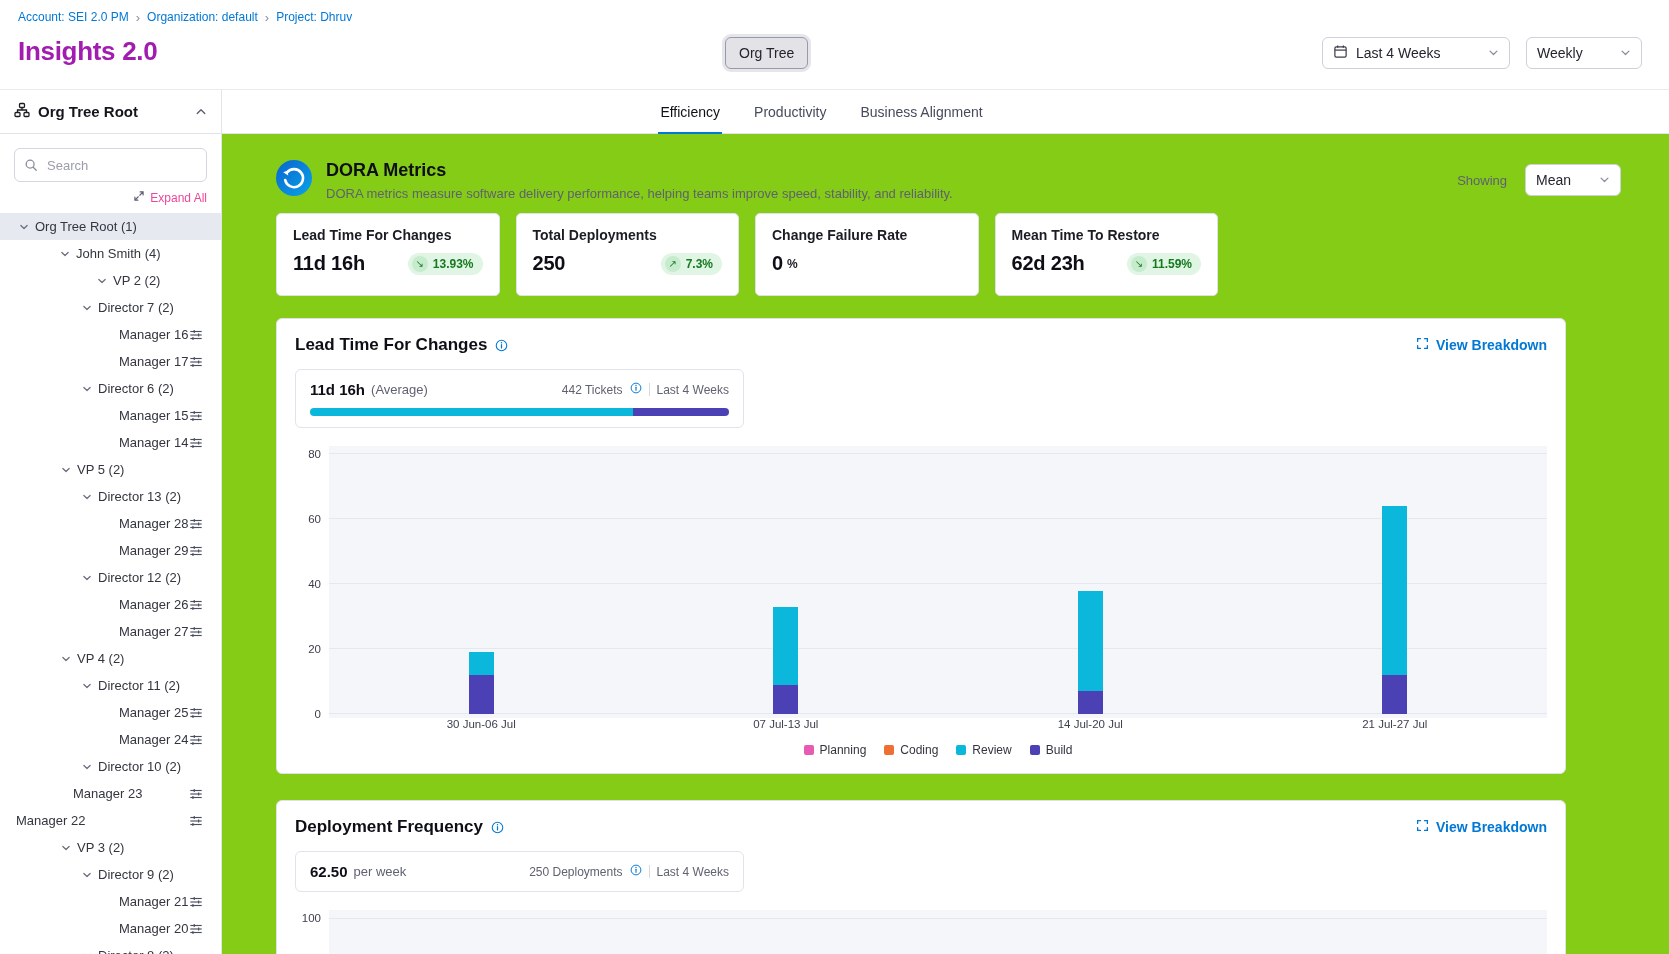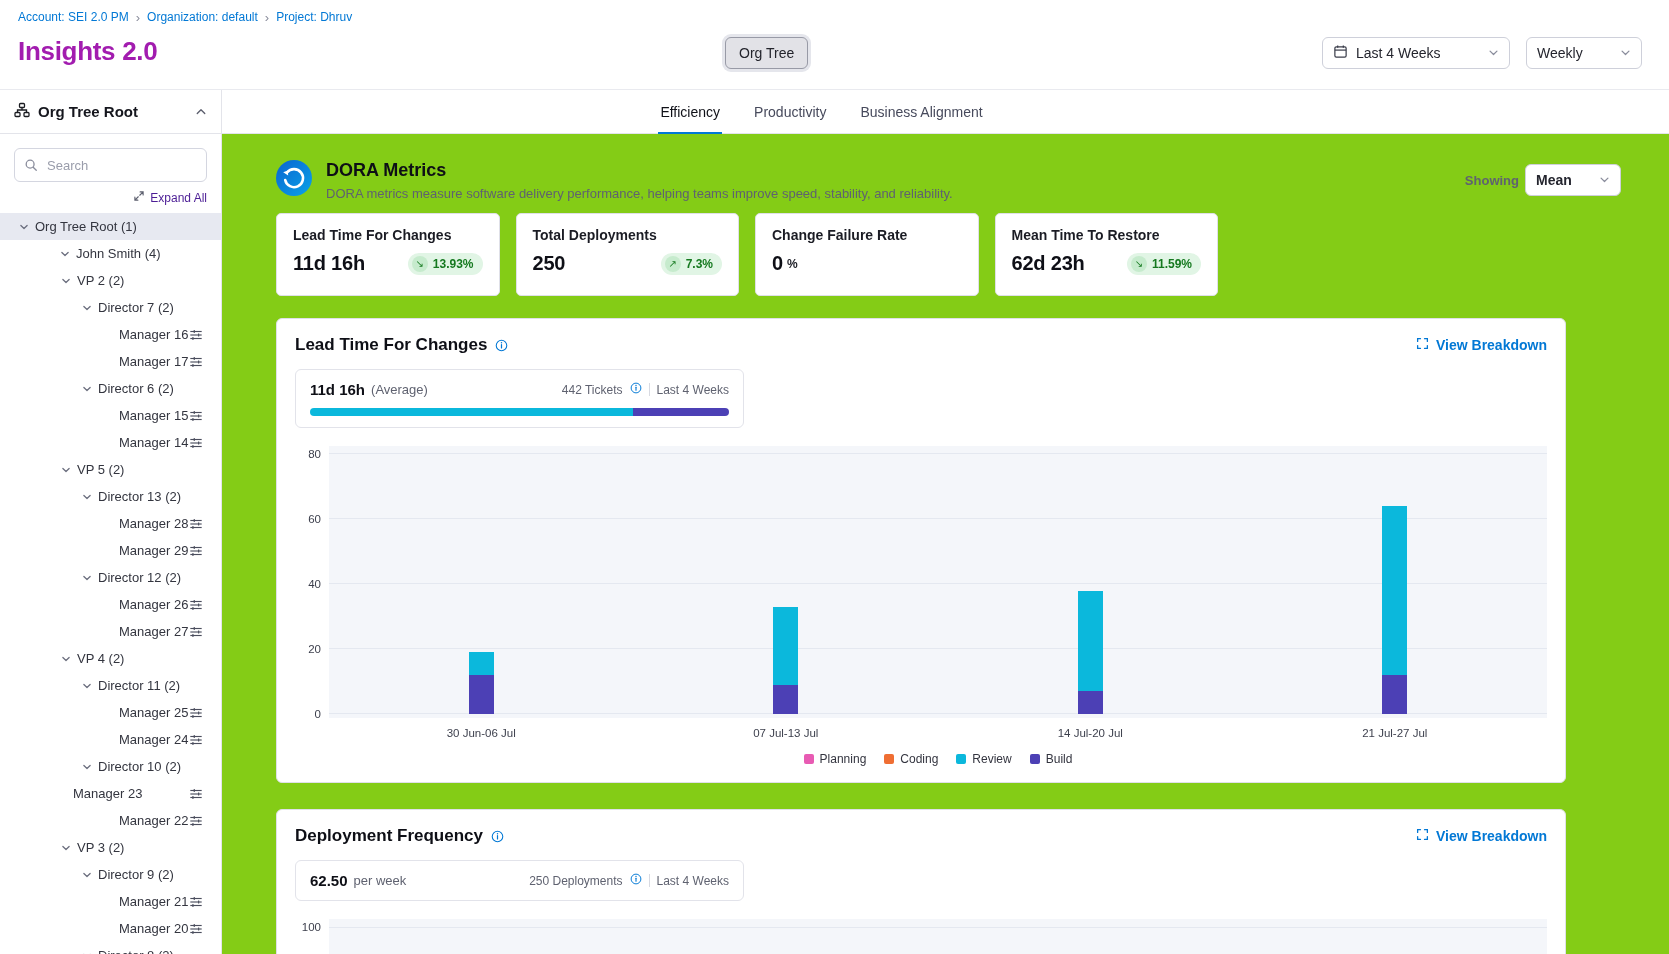--- a/index.html
+++ b/index.html
@@ -26,21 +26,21 @@
 
   
   .sidebar { width:222px; flex:none; border-right:1px solid #e3e4ea; display:flex; flex-direction:column; background:#fff; }
   .sidebar-header { height:44px; flex:none; display:flex; align-items:center; gap:8px; padding:0 14px; border-bottom:1px solid #e3e4ea; }
   .sidebar-title { font-size:15px; font-weight:bold; color:#15161d; flex:1; }
   .sidebar-collapse { display:inline-flex; cursor:pointer; }
   .search-wrap { margin:14px 14px 0; position:relative; }
   .search-input { width:100%; height:34px; border:1px solid #d4d6e0; border-radius:6px; padding:0 10px 0 32px; font-size:13px; font-family:inherit; color:#33353f; background:#fff; outline:none; }
   .search-input::placeholder { color:#9a9dab; }
   .search-icon { position:absolute; left:10px; top:10px; display:inline-flex; }
-  .expand-all { display:flex; justify-content:flex-end; align-items:center; gap:5px; margin:8px 14px 2px; color:#4c1d95; font-size:12px; cursor:pointer; }
+  .expand-all { display:flex; justify-content:flex-end; align-items:center; gap:5px; margin:8px 14px 2px; color:#ec4899; font-size:12px; cursor:pointer; }
   .tree { flex:1; overflow:hidden; margin-top:6px; }
   .tree-row { height:27px; display:flex; align-items:center; font-size:13px; color:#33353f; cursor:pointer; }
   .tree-row.selected { background:#e7e9f1; }
   .tree-caret { width:16px; flex:none; display:inline-flex; align-items:center; }
   .tree-label { white-space:nowrap; }
   .tree-filter { margin-left:auto; margin-right:18px; display:inline-flex; cursor:pointer; }
 
   
   .main { flex:1; display:flex; flex-direction:column; min-width:0; background:#84cc16; }
   .tabs-row { height:44px; flex:none; border-bottom:1px solid #e3e4ea; display:flex; justify-content:center; background:#fff; }
@@ -49,21 +49,21 @@
   .tab.active { color:#101118; }
   .tab .underline { position:absolute; left:0; right:0; bottom:-1px; height:2px; background:#0278d5; }
   .content { flex:1; overflow:hidden; padding:26px 48px 0 54px; }
 
   
   .dora-header { display:flex; align-items:flex-start; gap:14px; }
   .dora-icon { flex:none; display:inline-flex; }
   .dora-texts { flex:1; }
   .dora-title { font-size:18px; font-weight:bold; color:#0e0f16; }
   .dora-desc { font-size:13px; color:#5f6270; margin-top:5px; }
-  .showing { display:flex; align-items:center; gap:6px; margin-top:4px;font-weight:bold; }
+  .showing { display:flex; align-items:center; gap:18px; margin-top:4px; }
   .showing-label { font-size:13px; color:#5f6270; }
 
   
   .metric-cards { display:flex; gap:16px; width:942px; margin-top:12px; }
   .metric-card { flex:1; background:#fff; border:1px solid #dfe0e8; border-radius:5px; padding:13px 16px; height:83px; }
   .metric-title { font-size:14px; font-weight:bold; color:#1b1c24; }
   .metric-value-row { display:flex; align-items:center; margin-top:9px; }
   .metric-value { font-size:20px; font-weight:bold; color:#0e0f16; letter-spacing:-0.2px; }
   .metric-suffix { font-size:12px; margin-left:4px; color:#1b1c24; font-weight:bold; }
   .badge { margin-left:auto; display:flex; align-items:center; gap:5px; background:#e1f5e5; border-radius:20px; padding:3px 9px 3px 4px; }
@@ -86,21 +86,21 @@
   .mini-bar { display:flex; height:8px; border-radius:4px; overflow:hidden; margin-top:10px; }
 
   
   .chart { margin-top:18px; }
   .grid { position:relative; height:272px; margin-left:34px; background:#f4f6fa; }
   .gridline { position:absolute; left:0; right:0; height:1px; background:#e4e8f0; }
   .ytick { position:absolute; left:-40px; width:32px; text-align:right; font-size:11.5px; color:#3c3f4c; line-height:10px; }
   .bar-cols { position:absolute; left:0; right:0; top:0; bottom:0; display:flex; }
   .bar-col { flex:1; display:flex; align-items:flex-end; justify-content:center; }
   .bar-stack { display:flex; flex-direction:column-reverse; width:25px; margin-bottom:4px; }
-  .xlabels { display:flex; margin-left:34px; margin-top:9px; }
+  .xlabels { display:flex; margin-left:34px; }
   .xlabel { flex:1; text-align:center; font-size:11.5px; color:#3c3f4c; }
   .legend { display:flex; justify-content:center; gap:18px; margin-top:13px; margin-left:34px; }
   .legend-item { display:flex; align-items:center; gap:6px; font-size:12px; color:#33343f; cursor:pointer; }
   .legend-swatch { width:10px; height:10px; border-radius:2px; }
 
   .deploy-grid { position:relative; height:150px; margin-left:34px; margin-top:18px; background:#f4f6fa; }
   .deploy-grid .gridline { top:8px; }
   .deploy-grid .ytick { top:3px; }
 </style>
 </head>
@@ -194,247 +194,247 @@
             <span class="tree-label">Org Tree Root (1)</span>
           </div>
           <div class="tree-row" style="padding-left: 60px;">
             <span class="tree-caret">
               <svg width="10" height="10" viewBox="0 0 16 16">
                 <polyline points="3,5.5 8,10.5 13,5.5" fill="none" stroke="#6b6e7e" stroke-width="2" stroke-linecap="round" stroke-linejoin="round"></polyline>
               </svg>
             </span>
             <span class="tree-label">John Smith (4)</span>
           </div>
+          <div class="tree-row" style="padding-left: 61px; margin-left: 36px;">
+            <span class="tree-caret">
+              <svg width="10" height="10" viewBox="0 0 16 16">
+                <polyline points="3,5.5 8,10.5 13,5.5" fill="none" stroke="#6b6e7e" stroke-width="2" stroke-linecap="round" stroke-linejoin="round"></polyline>
+              </svg>
+            </span>
+            <span class="tree-label">VP 2 (2)</span>
+          </div>
+          <div class="tree-row" style="padding-left: 82px;">
+            <span class="tree-caret">
+              <svg width="10" height="10" viewBox="0 0 16 16">
+                <polyline points="3,5.5 8,10.5 13,5.5" fill="none" stroke="#6b6e7e" stroke-width="2" stroke-linecap="round" stroke-linejoin="round"></polyline>
+              </svg>
+            </span>
+            <span class="tree-label">Director 7 (2)</span>
+          </div>
+          <div class="tree-row" style="padding-left: 103px;">
+            <span class="tree-caret"></span>
+            <span class="tree-label">Manager 16</span>
+            <span class="tree-filter">
+              <svg width="14" height="14" viewBox="0 0 16 16" fill="none" stroke="#4b4e5e" stroke-width="1.3">
+                <line x1="1.5" y1="4" x2="14.5" y2="4"></line>
+                <line x1="1.5" y1="8" x2="14.5" y2="8"></line>
+                <line x1="1.5" y1="12" x2="14.5" y2="12"></line>
+                <line x1="6" y1="2.3" x2="6" y2="5.7"></line>
+                <line x1="11" y1="6.3" x2="11" y2="9.7"></line>
+                <line x1="4.5" y1="10.3" x2="4.5" y2="13.7"></line>
+              </svg>
+            </span>
+          </div>
+          <div class="tree-row" style="padding-left: 103px;">
+            <span class="tree-caret"></span>
+            <span class="tree-label">Manager 17</span>
+            <span class="tree-filter">
+              <svg width="14" height="14" viewBox="0 0 16 16" fill="none" stroke="#4b4e5e" stroke-width="1.3">
+                <line x1="1.5" y1="4" x2="14.5" y2="4"></line>
+                <line x1="1.5" y1="8" x2="14.5" y2="8"></line>
+                <line x1="1.5" y1="12" x2="14.5" y2="12"></line>
+                <line x1="6" y1="2.3" x2="6" y2="5.7"></line>
+                <line x1="11" y1="6.3" x2="11" y2="9.7"></line>
+                <line x1="4.5" y1="10.3" x2="4.5" y2="13.7"></line>
+              </svg>
+            </span>
+          </div>
+          <div class="tree-row" style="padding-left: 82px;">
+            <span class="tree-caret">
+              <svg width="10" height="10" viewBox="0 0 16 16">
+                <polyline points="3,5.5 8,10.5 13,5.5" fill="none" stroke="#6b6e7e" stroke-width="2" stroke-linecap="round" stroke-linejoin="round"></polyline>
+              </svg>
+            </span>
+            <span class="tree-label">Director 6 (2)</span>
+          </div>
+          <div class="tree-row" style="padding-left: 103px;">
+            <span class="tree-caret"></span>
+            <span class="tree-label">Manager 15</span>
+            <span class="tree-filter">
+              <svg width="14" height="14" viewBox="0 0 16 16" fill="none" stroke="#4b4e5e" stroke-width="1.3">
+                <line x1="1.5" y1="4" x2="14.5" y2="4"></line>
+                <line x1="1.5" y1="8" x2="14.5" y2="8"></line>
+                <line x1="1.5" y1="12" x2="14.5" y2="12"></line>
+                <line x1="6" y1="2.3" x2="6" y2="5.7"></line>
+                <line x1="11" y1="6.3" x2="11" y2="9.7"></line>
+                <line x1="4.5" y1="10.3" x2="4.5" y2="13.7"></line>
+              </svg>
+            </span>
+          </div>
+          <div class="tree-row" style="padding-left: 103px;">
+            <span class="tree-caret"></span>
+            <span class="tree-label">Manager 14</span>
+            <span class="tree-filter">
+              <svg width="14" height="14" viewBox="0 0 16 16" fill="none" stroke="#4b4e5e" stroke-width="1.3">
+                <line x1="1.5" y1="4" x2="14.5" y2="4"></line>
+                <line x1="1.5" y1="8" x2="14.5" y2="8"></line>
+                <line x1="1.5" y1="12" x2="14.5" y2="12"></line>
+                <line x1="6" y1="2.3" x2="6" y2="5.7"></line>
+                <line x1="11" y1="6.3" x2="11" y2="9.7"></line>
+                <line x1="4.5" y1="10.3" x2="4.5" y2="13.7"></line>
+              </svg>
+            </span>
+          </div>
           <div class="tree-row" style="padding-left: 61px;">
             <span class="tree-caret">
               <svg width="10" height="10" viewBox="0 0 16 16">
                 <polyline points="3,5.5 8,10.5 13,5.5" fill="none" stroke="#6b6e7e" stroke-width="2" stroke-linecap="round" stroke-linejoin="round"></polyline>
               </svg>
             </span>
-            <span class="tree-label">VP 2 (2)</span>
+            <span class="tree-label">VP 5 (2)</span>
           </div>
           <div class="tree-row" style="padding-left: 82px;">
             <span class="tree-caret">
               <svg width="10" height="10" viewBox="0 0 16 16">
                 <polyline points="3,5.5 8,10.5 13,5.5" fill="none" stroke="#6b6e7e" stroke-width="2" stroke-linecap="round" stroke-linejoin="round"></polyline>
               </svg>
             </span>
-            <span class="tree-label">Director 7 (2)</span>
-          </div>
-          <div class="tree-row" style="padding-left: 103px;">
-            <span class="tree-caret"></span>
-            <span class="tree-label">Manager 16</span>
-            <span class="tree-filter">
-              <svg width="14" height="14" viewBox="0 0 16 16" fill="none" stroke="#4b4e5e" stroke-width="1.3">
-                <line x1="1.5" y1="4" x2="14.5" y2="4"></line>
-                <line x1="1.5" y1="8" x2="14.5" y2="8"></line>
-                <line x1="1.5" y1="12" x2="14.5" y2="12"></line>
-                <line x1="6" y1="2.3" x2="6" y2="5.7"></line>
-                <line x1="11" y1="6.3" x2="11" y2="9.7"></line>
-                <line x1="4.5" y1="10.3" x2="4.5" y2="13.7"></line>
-              </svg>
-            </span>
-          </div>
-          <div class="tree-row" style="padding-left: 103px;">
-            <span class="tree-caret"></span>
-            <span class="tree-label">Manager 17</span>
+            <span class="tree-label">Director 13 (2)</span>
+          </div>
+          <div class="tree-row" style="padding-left: 103px;">
+            <span class="tree-caret"></span>
+            <span class="tree-label">Manager 28</span>
+            <span class="tree-filter">
+              <svg width="14" height="14" viewBox="0 0 16 16" fill="none" stroke="#4b4e5e" stroke-width="1.3">
+                <line x1="1.5" y1="4" x2="14.5" y2="4"></line>
+                <line x1="1.5" y1="8" x2="14.5" y2="8"></line>
+                <line x1="1.5" y1="12" x2="14.5" y2="12"></line>
+                <line x1="6" y1="2.3" x2="6" y2="5.7"></line>
+                <line x1="11" y1="6.3" x2="11" y2="9.7"></line>
+                <line x1="4.5" y1="10.3" x2="4.5" y2="13.7"></line>
+              </svg>
+            </span>
+          </div>
+          <div class="tree-row" style="padding-left: 103px;">
+            <span class="tree-caret"></span>
+            <span class="tree-label">Manager 29</span>
             <span class="tree-filter">
               <svg width="14" height="14" viewBox="0 0 16 16" fill="none" stroke="#4b4e5e" stroke-width="1.3">
                 <line x1="1.5" y1="4" x2="14.5" y2="4"></line>
                 <line x1="1.5" y1="8" x2="14.5" y2="8"></line>
                 <line x1="1.5" y1="12" x2="14.5" y2="12"></line>
                 <line x1="6" y1="2.3" x2="6" y2="5.7"></line>
                 <line x1="11" y1="6.3" x2="11" y2="9.7"></line>
                 <line x1="4.5" y1="10.3" x2="4.5" y2="13.7"></line>
               </svg>
             </span>
           </div>
           <div class="tree-row" style="padding-left: 82px;">
             <span class="tree-caret">
               <svg width="10" height="10" viewBox="0 0 16 16">
                 <polyline points="3,5.5 8,10.5 13,5.5" fill="none" stroke="#6b6e7e" stroke-width="2" stroke-linecap="round" stroke-linejoin="round"></polyline>
               </svg>
             </span>
-            <span class="tree-label">Director 6 (2)</span>
-          </div>
-          <div class="tree-row" style="padding-left: 103px;">
-            <span class="tree-caret"></span>
-            <span class="tree-label">Manager 15</span>
-            <span class="tree-filter">
-              <svg width="14" height="14" viewBox="0 0 16 16" fill="none" stroke="#4b4e5e" stroke-width="1.3">
-                <line x1="1.5" y1="4" x2="14.5" y2="4"></line>
-                <line x1="1.5" y1="8" x2="14.5" y2="8"></line>
-                <line x1="1.5" y1="12" x2="14.5" y2="12"></line>
-                <line x1="6" y1="2.3" x2="6" y2="5.7"></line>
-                <line x1="11" y1="6.3" x2="11" y2="9.7"></line>
-                <line x1="4.5" y1="10.3" x2="4.5" y2="13.7"></line>
-              </svg>
-            </span>
-          </div>
-          <div class="tree-row" style="padding-left: 103px;">
-            <span class="tree-caret"></span>
-            <span class="tree-label">Manager 14</span>
+            <span class="tree-label">Director 12 (2)</span>
+          </div>
+          <div class="tree-row" style="padding-left: 103px;">
+            <span class="tree-caret"></span>
+            <span class="tree-label">Manager 26</span>
+            <span class="tree-filter">
+              <svg width="14" height="14" viewBox="0 0 16 16" fill="none" stroke="#4b4e5e" stroke-width="1.3">
+                <line x1="1.5" y1="4" x2="14.5" y2="4"></line>
+                <line x1="1.5" y1="8" x2="14.5" y2="8"></line>
+                <line x1="1.5" y1="12" x2="14.5" y2="12"></line>
+                <line x1="6" y1="2.3" x2="6" y2="5.7"></line>
+                <line x1="11" y1="6.3" x2="11" y2="9.7"></line>
+                <line x1="4.5" y1="10.3" x2="4.5" y2="13.7"></line>
+              </svg>
+            </span>
+          </div>
+          <div class="tree-row" style="padding-left: 103px;">
+            <span class="tree-caret"></span>
+            <span class="tree-label">Manager 27</span>
             <span class="tree-filter">
               <svg width="14" height="14" viewBox="0 0 16 16" fill="none" stroke="#4b4e5e" stroke-width="1.3">
                 <line x1="1.5" y1="4" x2="14.5" y2="4"></line>
                 <line x1="1.5" y1="8" x2="14.5" y2="8"></line>
                 <line x1="1.5" y1="12" x2="14.5" y2="12"></line>
                 <line x1="6" y1="2.3" x2="6" y2="5.7"></line>
                 <line x1="11" y1="6.3" x2="11" y2="9.7"></line>
                 <line x1="4.5" y1="10.3" x2="4.5" y2="13.7"></line>
               </svg>
             </span>
           </div>
           <div class="tree-row" style="padding-left: 61px;">
             <span class="tree-caret">
               <svg width="10" height="10" viewBox="0 0 16 16">
                 <polyline points="3,5.5 8,10.5 13,5.5" fill="none" stroke="#6b6e7e" stroke-width="2" stroke-linecap="round" stroke-linejoin="round"></polyline>
               </svg>
             </span>
-            <span class="tree-label">VP 5 (2)</span>
+            <span class="tree-label">VP 4 (2)</span>
           </div>
           <div class="tree-row" style="padding-left: 82px;">
             <span class="tree-caret">
               <svg width="10" height="10" viewBox="0 0 16 16">
                 <polyline points="3,5.5 8,10.5 13,5.5" fill="none" stroke="#6b6e7e" stroke-width="2" stroke-linecap="round" stroke-linejoin="round"></polyline>
               </svg>
             </span>
-            <span class="tree-label">Director 13 (2)</span>
-          </div>
-          <div class="tree-row" style="padding-left: 103px;">
-            <span class="tree-caret"></span>
-            <span class="tree-label">Manager 28</span>
-            <span class="tree-filter">
-              <svg width="14" height="14" viewBox="0 0 16 16" fill="none" stroke="#4b4e5e" stroke-width="1.3">
-                <line x1="1.5" y1="4" x2="14.5" y2="4"></line>
-                <line x1="1.5" y1="8" x2="14.5" y2="8"></line>
-                <line x1="1.5" y1="12" x2="14.5" y2="12"></line>
-                <line x1="6" y1="2.3" x2="6" y2="5.7"></line>
-                <line x1="11" y1="6.3" x2="11" y2="9.7"></line>
-                <line x1="4.5" y1="10.3" x2="4.5" y2="13.7"></line>
-              </svg>
-            </span>
-          </div>
-          <div class="tree-row" style="padding-left: 103px;">
-            <span class="tree-caret"></span>
-            <span class="tree-label">Manager 29</span>
+            <span class="tree-label">Director 11 (2)</span>
+          </div>
+          <div class="tree-row" style="padding-left: 103px;">
+            <span class="tree-caret"></span>
+            <span class="tree-label">Manager 25</span>
+            <span class="tree-filter">
+              <svg width="14" height="14" viewBox="0 0 16 16" fill="none" stroke="#4b4e5e" stroke-width="1.3">
+                <line x1="1.5" y1="4" x2="14.5" y2="4"></line>
+                <line x1="1.5" y1="8" x2="14.5" y2="8"></line>
+                <line x1="1.5" y1="12" x2="14.5" y2="12"></line>
+                <line x1="6" y1="2.3" x2="6" y2="5.7"></line>
+                <line x1="11" y1="6.3" x2="11" y2="9.7"></line>
+                <line x1="4.5" y1="10.3" x2="4.5" y2="13.7"></line>
+              </svg>
+            </span>
+          </div>
+          <div class="tree-row" style="padding-left: 103px;">
+            <span class="tree-caret"></span>
+            <span class="tree-label">Manager 24</span>
             <span class="tree-filter">
               <svg width="14" height="14" viewBox="0 0 16 16" fill="none" stroke="#4b4e5e" stroke-width="1.3">
                 <line x1="1.5" y1="4" x2="14.5" y2="4"></line>
                 <line x1="1.5" y1="8" x2="14.5" y2="8"></line>
                 <line x1="1.5" y1="12" x2="14.5" y2="12"></line>
                 <line x1="6" y1="2.3" x2="6" y2="5.7"></line>
                 <line x1="11" y1="6.3" x2="11" y2="9.7"></line>
                 <line x1="4.5" y1="10.3" x2="4.5" y2="13.7"></line>
               </svg>
             </span>
           </div>
           <div class="tree-row" style="padding-left: 82px;">
             <span class="tree-caret">
               <svg width="10" height="10" viewBox="0 0 16 16">
                 <polyline points="3,5.5 8,10.5 13,5.5" fill="none" stroke="#6b6e7e" stroke-width="2" stroke-linecap="round" stroke-linejoin="round"></polyline>
               </svg>
             </span>
-            <span class="tree-label">Director 12 (2)</span>
-          </div>
-          <div class="tree-row" style="padding-left: 103px;">
-            <span class="tree-caret"></span>
-            <span class="tree-label">Manager 26</span>
-            <span class="tree-filter">
-              <svg width="14" height="14" viewBox="0 0 16 16" fill="none" stroke="#4b4e5e" stroke-width="1.3">
-                <line x1="1.5" y1="4" x2="14.5" y2="4"></line>
-                <line x1="1.5" y1="8" x2="14.5" y2="8"></line>
-                <line x1="1.5" y1="12" x2="14.5" y2="12"></line>
-                <line x1="6" y1="2.3" x2="6" y2="5.7"></line>
-                <line x1="11" y1="6.3" x2="11" y2="9.7"></line>
-                <line x1="4.5" y1="10.3" x2="4.5" y2="13.7"></line>
-              </svg>
-            </span>
-          </div>
-          <div class="tree-row" style="padding-left: 103px;">
-            <span class="tree-caret"></span>
-            <span class="tree-label">Manager 27</span>
-            <span class="tree-filter">
-              <svg width="14" height="14" viewBox="0 0 16 16" fill="none" stroke="#4b4e5e" stroke-width="1.3">
-                <line x1="1.5" y1="4" x2="14.5" y2="4"></line>
-                <line x1="1.5" y1="8" x2="14.5" y2="8"></line>
-                <line x1="1.5" y1="12" x2="14.5" y2="12"></line>
-                <line x1="6" y1="2.3" x2="6" y2="5.7"></line>
-                <line x1="11" y1="6.3" x2="11" y2="9.7"></line>
-                <line x1="4.5" y1="10.3" x2="4.5" y2="13.7"></line>
-              </svg>
-            </span>
-          </div>
-          <div class="tree-row" style="padding-left: 61px;">
-            <span class="tree-caret">
-              <svg width="10" height="10" viewBox="0 0 16 16">
-                <polyline points="3,5.5 8,10.5 13,5.5" fill="none" stroke="#6b6e7e" stroke-width="2" stroke-linecap="round" stroke-linejoin="round"></polyline>
-              </svg>
-            </span>
-            <span class="tree-label">VP 4 (2)</span>
-          </div>
-          <div class="tree-row" style="padding-left: 82px;">
-            <span class="tree-caret">
-              <svg width="10" height="10" viewBox="0 0 16 16">
-                <polyline points="3,5.5 8,10.5 13,5.5" fill="none" stroke="#6b6e7e" stroke-width="2" stroke-linecap="round" stroke-linejoin="round"></polyline>
-              </svg>
-            </span>
-            <span class="tree-label">Director 11 (2)</span>
-          </div>
-          <div class="tree-row" style="padding-left: 103px;">
-            <span class="tree-caret"></span>
-            <span class="tree-label">Manager 25</span>
-            <span class="tree-filter">
-              <svg width="14" height="14" viewBox="0 0 16 16" fill="none" stroke="#4b4e5e" stroke-width="1.3">
-                <line x1="1.5" y1="4" x2="14.5" y2="4"></line>
-                <line x1="1.5" y1="8" x2="14.5" y2="8"></line>
-                <line x1="1.5" y1="12" x2="14.5" y2="12"></line>
-                <line x1="6" y1="2.3" x2="6" y2="5.7"></line>
-                <line x1="11" y1="6.3" x2="11" y2="9.7"></line>
-                <line x1="4.5" y1="10.3" x2="4.5" y2="13.7"></line>
-              </svg>
-            </span>
-          </div>
-          <div class="tree-row" style="padding-left: 103px;">
-            <span class="tree-caret"></span>
-            <span class="tree-label">Manager 24</span>
-            <span class="tree-filter">
-              <svg width="14" height="14" viewBox="0 0 16 16" fill="none" stroke="#4b4e5e" stroke-width="1.3">
-                <line x1="1.5" y1="4" x2="14.5" y2="4"></line>
-                <line x1="1.5" y1="8" x2="14.5" y2="8"></line>
-                <line x1="1.5" y1="12" x2="14.5" y2="12"></line>
-                <line x1="6" y1="2.3" x2="6" y2="5.7"></line>
-                <line x1="11" y1="6.3" x2="11" y2="9.7"></line>
-                <line x1="4.5" y1="10.3" x2="4.5" y2="13.7"></line>
-              </svg>
-            </span>
-          </div>
-          <div class="tree-row" style="padding-left: 82px;">
-            <span class="tree-caret">
-              <svg width="10" height="10" viewBox="0 0 16 16">
-                <polyline points="3,5.5 8,10.5 13,5.5" fill="none" stroke="#6b6e7e" stroke-width="2" stroke-linecap="round" stroke-linejoin="round"></polyline>
-              </svg>
-            </span>
             <span class="tree-label">Director 10 (2)</span>
           </div>
           <div class="tree-row" style="padding-left: 57px;">
             <span class="tree-caret"></span>
             <span class="tree-label">Manager 23</span>
             <span class="tree-filter">
               <svg width="14" height="14" viewBox="0 0 16 16" fill="none" stroke="#4b4e5e" stroke-width="1.3">
                 <line x1="1.5" y1="4" x2="14.5" y2="4"></line>
                 <line x1="1.5" y1="8" x2="14.5" y2="8"></line>
                 <line x1="1.5" y1="12" x2="14.5" y2="12"></line>
                 <line x1="6" y1="2.3" x2="6" y2="5.7"></line>
                 <line x1="11" y1="6.3" x2="11" y2="9.7"></line>
                 <line x1="4.5" y1="10.3" x2="4.5" y2="13.7"></line>
               </svg>
             </span>
           </div>
-          <div class="tree-row" style="padding-left: 103px; text-align: center;">
+          <div class="tree-row" style=" text-align: center;">
             <span class="tree-caret"></span>
             <span class="tree-label">Manager 22</span>
             <span class="tree-filter">
               <svg width="14" height="14" viewBox="0 0 16 16" fill="none" stroke="#4b4e5e" stroke-width="1.3">
                 <line x1="1.5" y1="4" x2="14.5" y2="4"></line>
                 <line x1="1.5" y1="8" x2="14.5" y2="8"></line>
                 <line x1="1.5" y1="12" x2="14.5" y2="12"></line>
                 <line x1="6" y1="2.3" x2="6" y2="5.7"></line>
                 <line x1="11" y1="6.3" x2="11" y2="9.7"></line>
                 <line x1="4.5" y1="10.3" x2="4.5" y2="13.7"></line>

